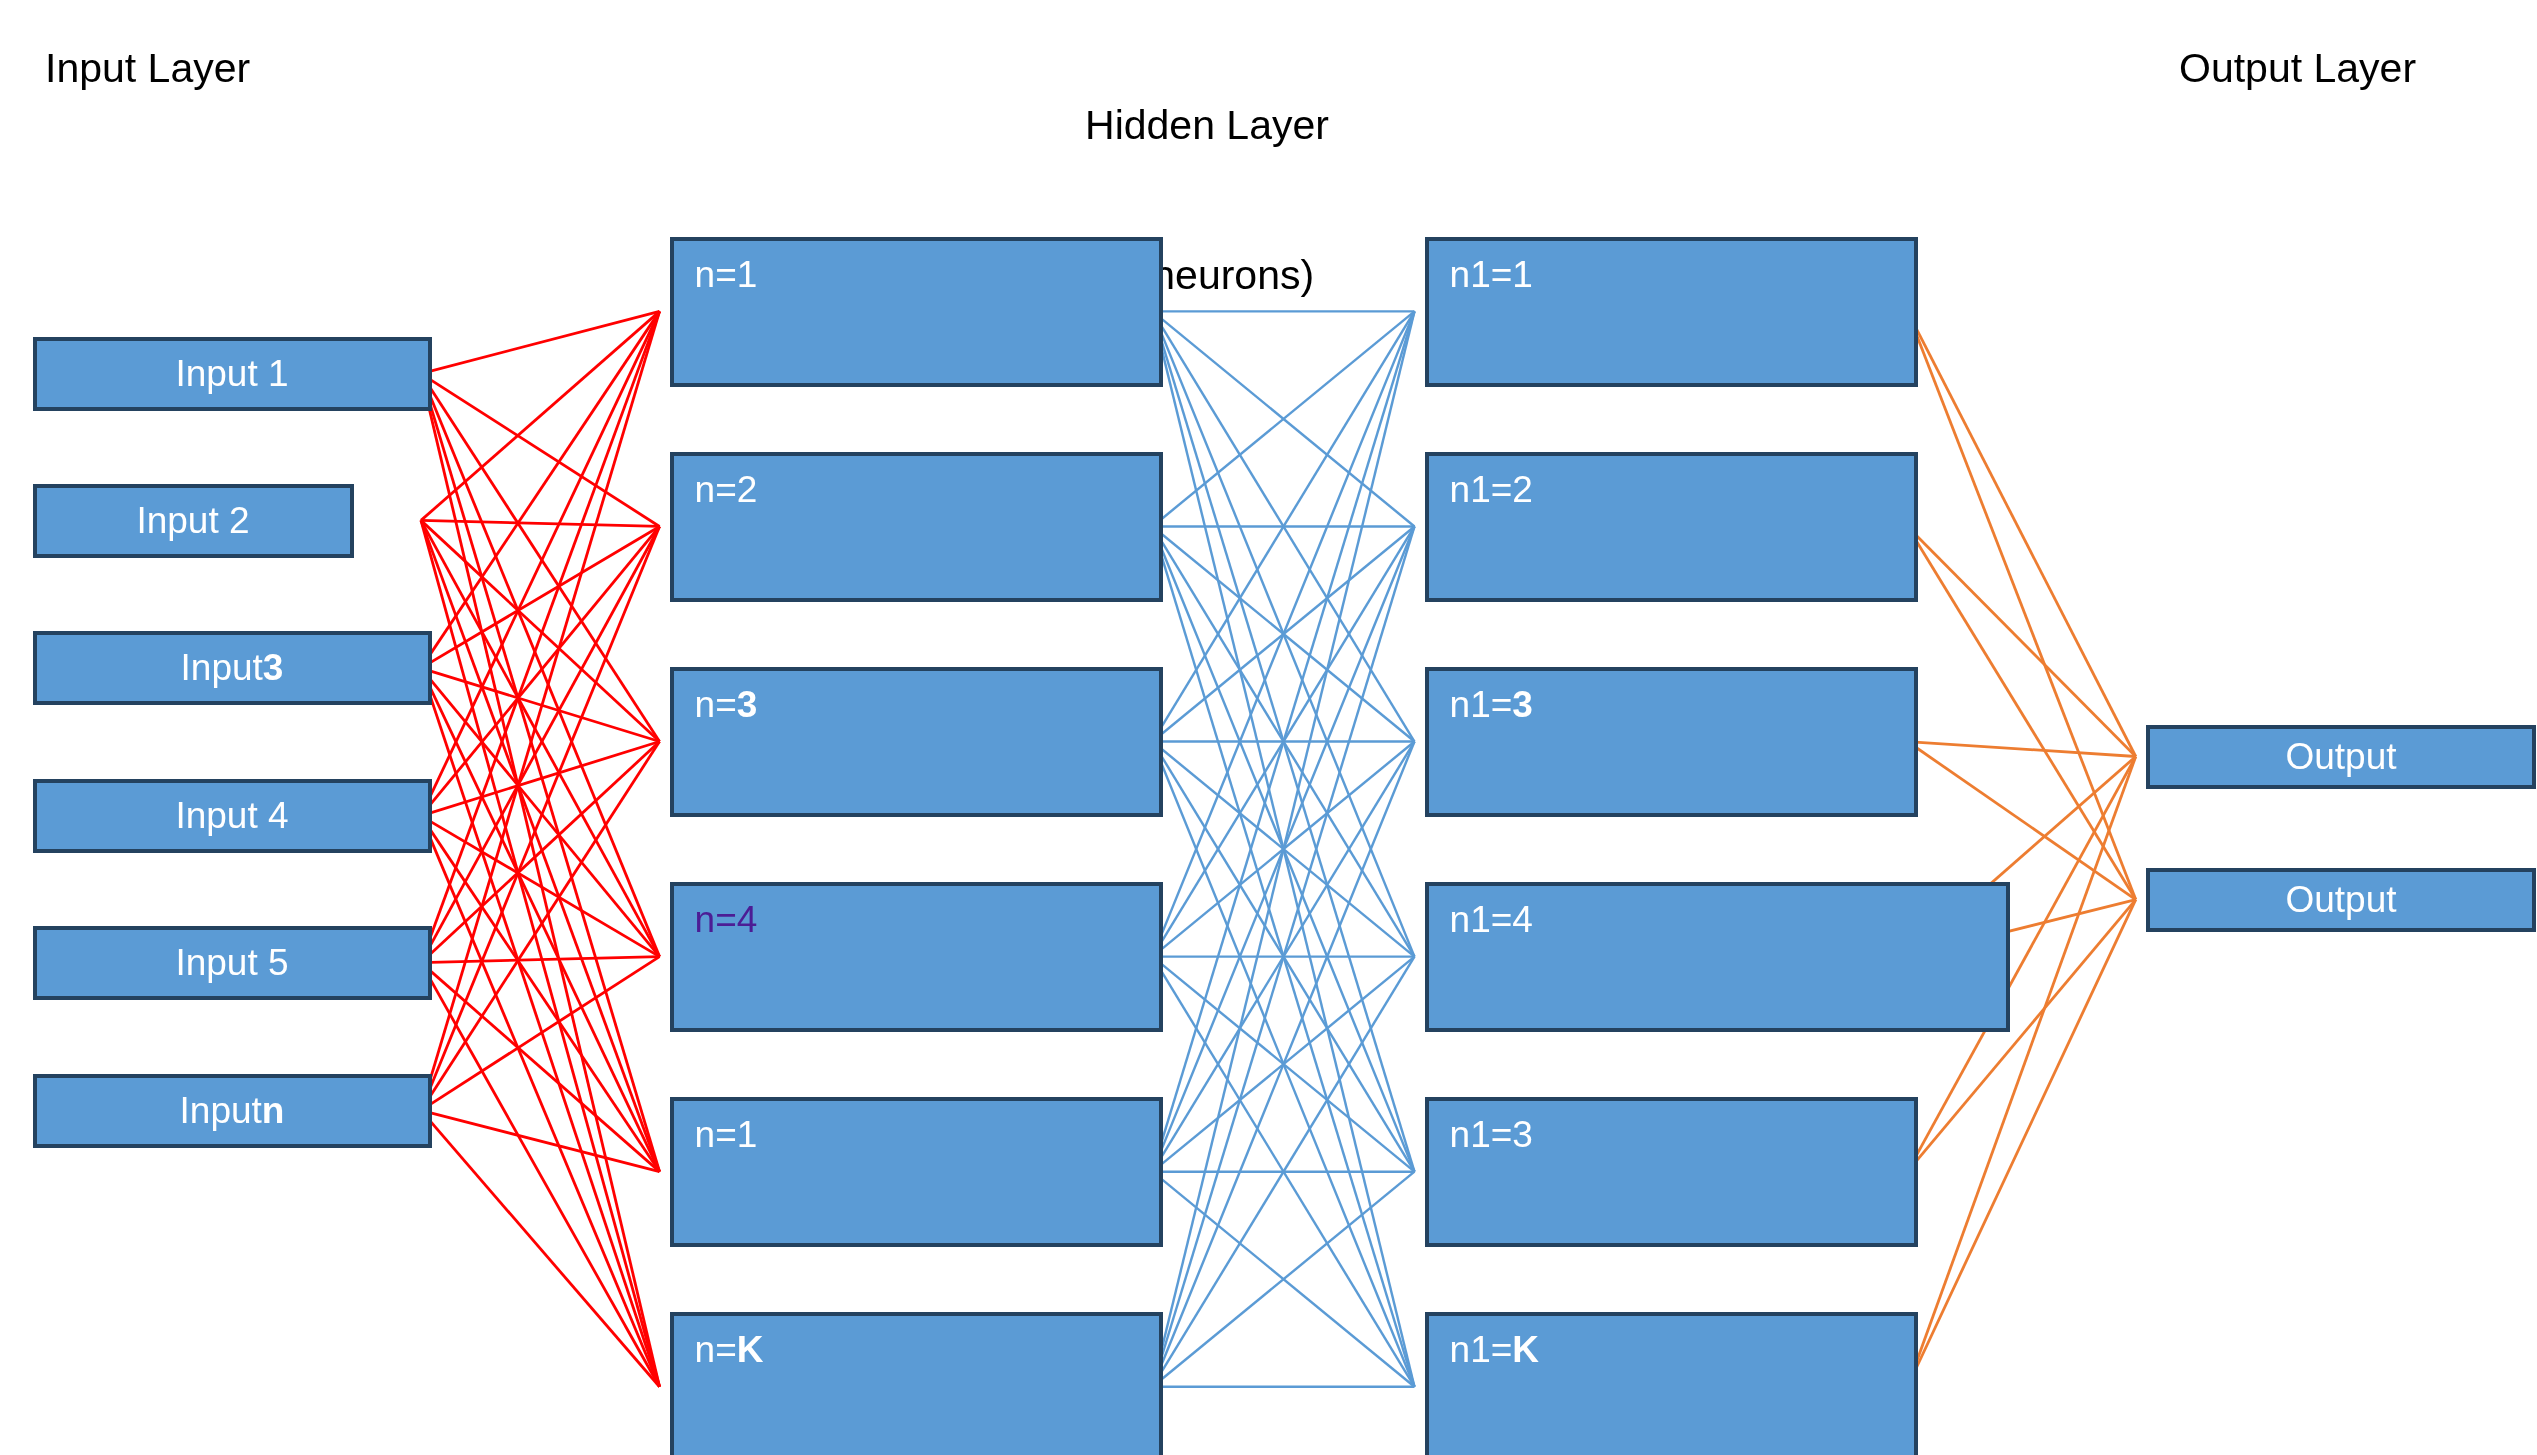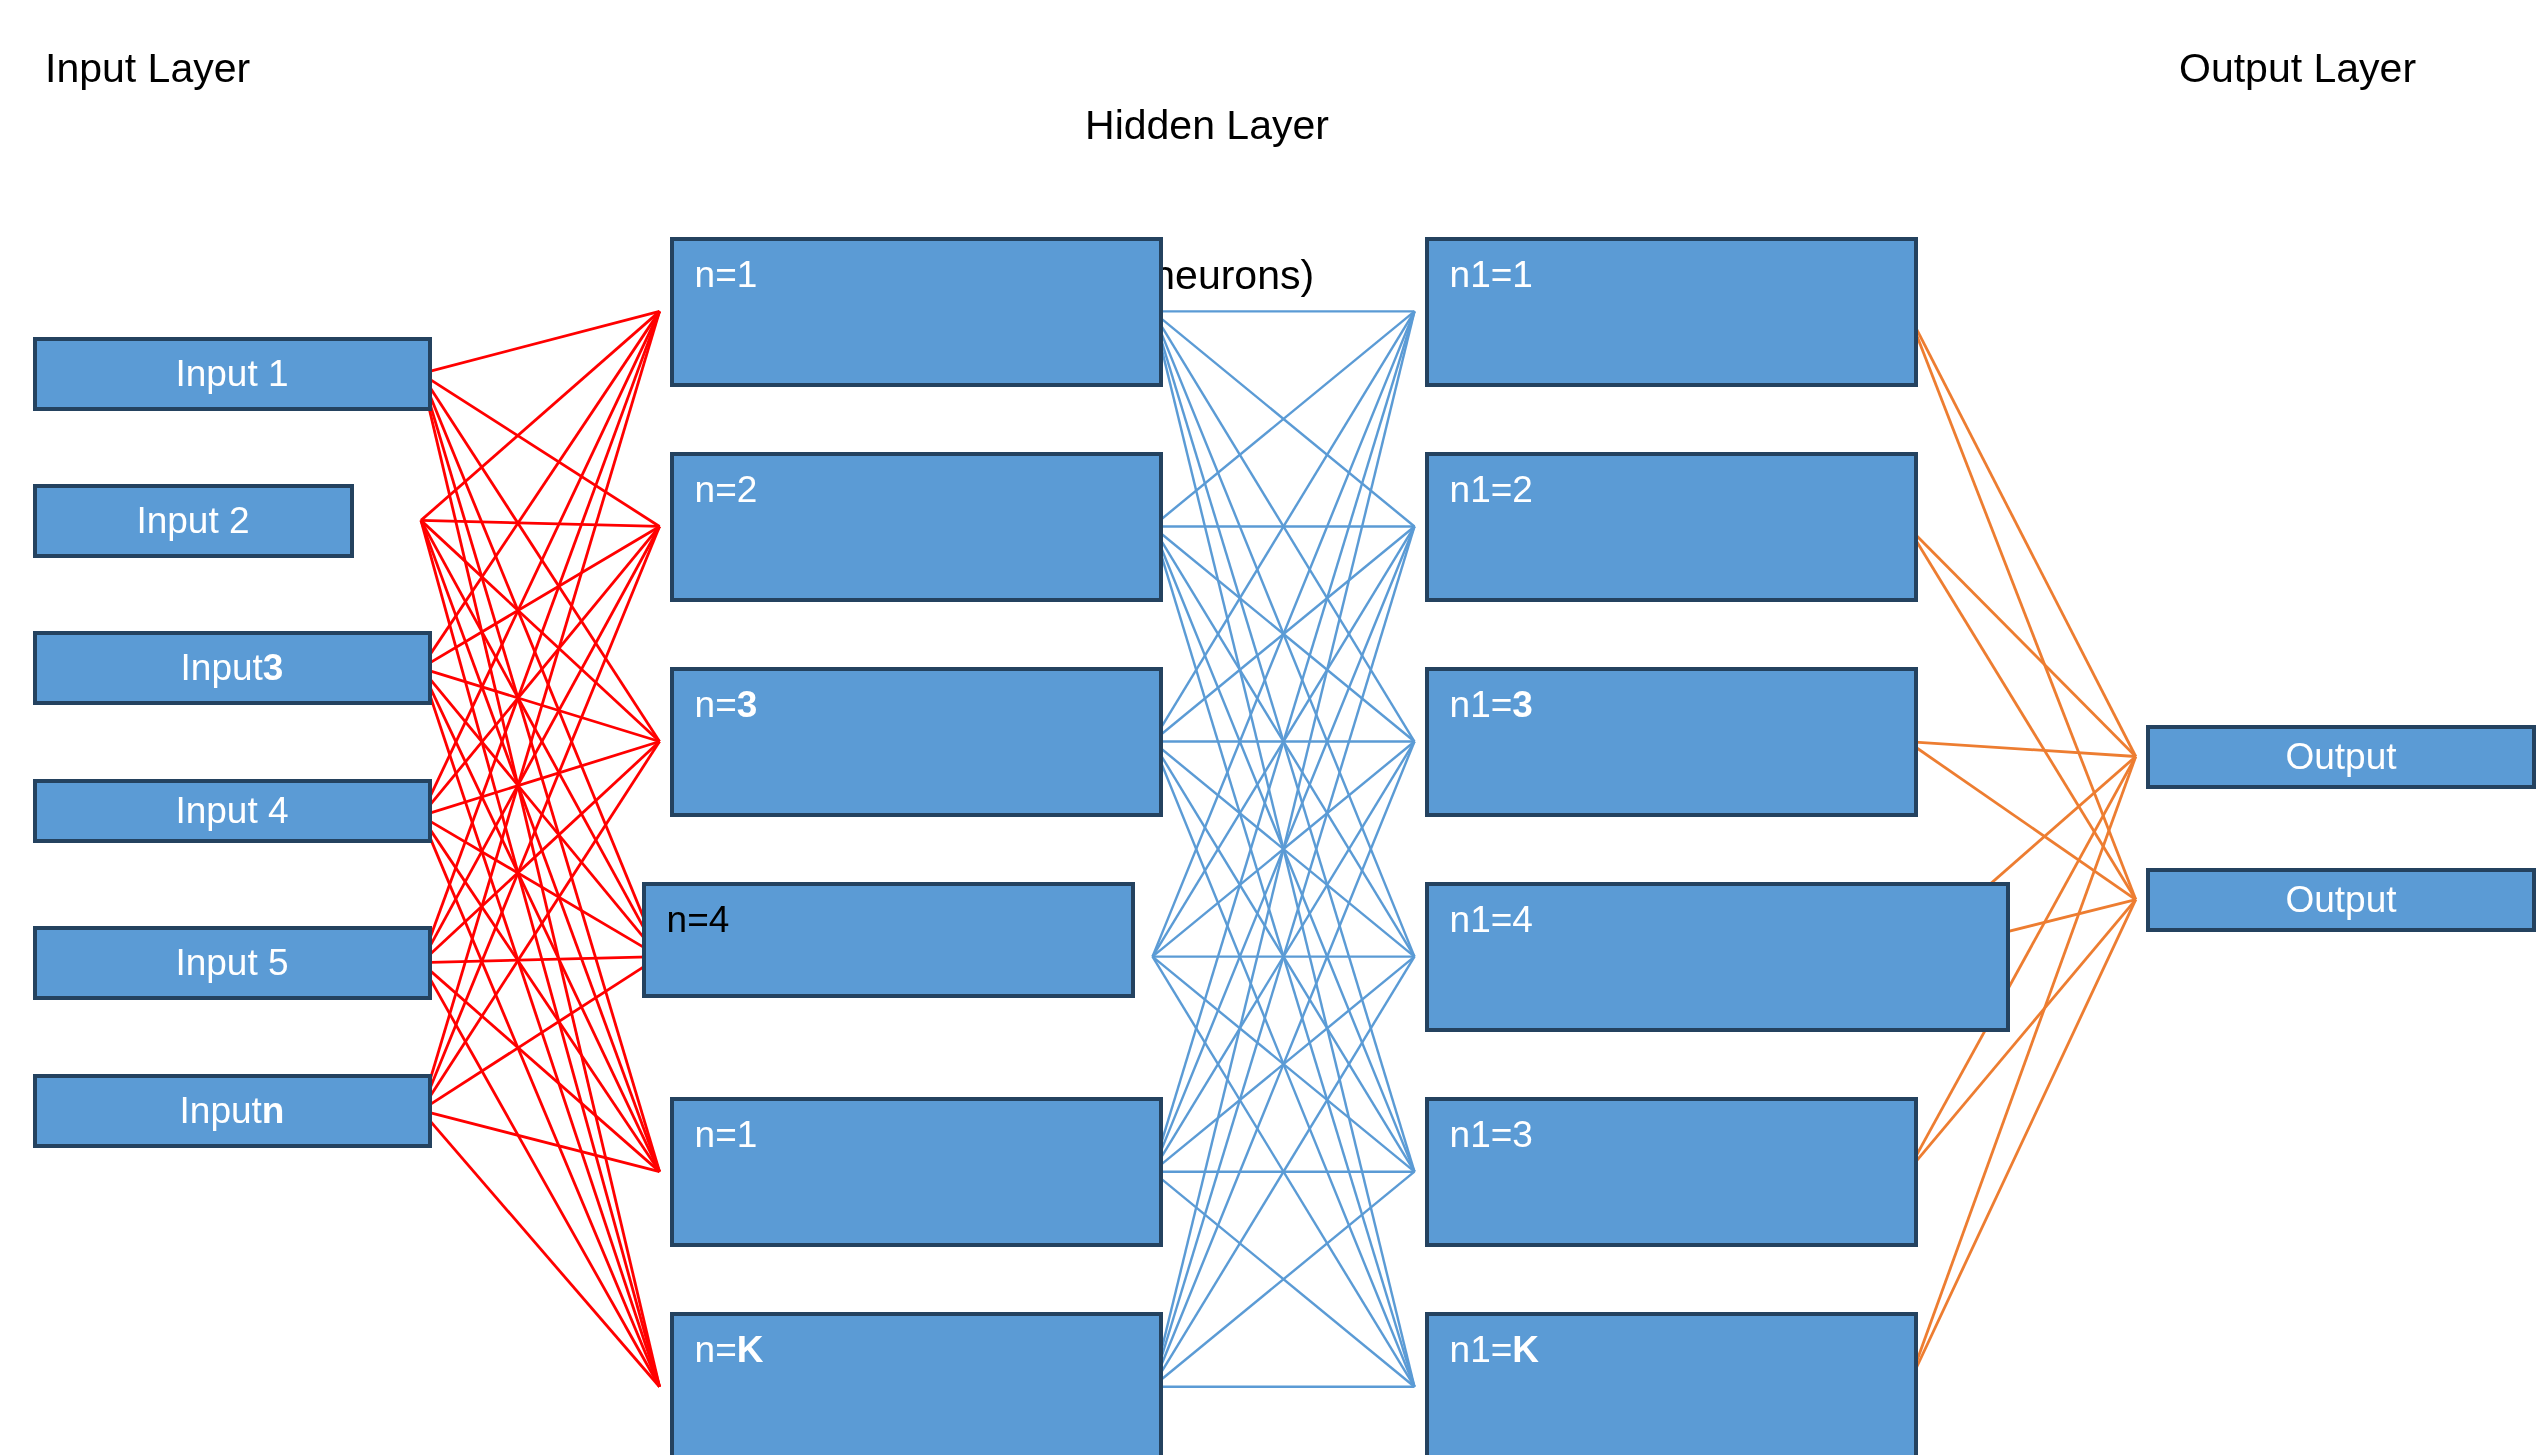--- a/index.html
+++ b/index.html
@@ -181,21 +181,21 @@
       <div class="node io" style="left: 21.5px; top: 337px; width: 399px; height: 74px; background: rgb(91, 155, 213); border-color: rgb(36, 66, 95); color: rgb(255, 255, 255);">
         <span>Input 1</span>
       </div>
       <div class="node io" style="left: 21.5px; top: 484px; width: 321px; height: 74px; background: rgb(91, 155, 213); border-color: rgb(36, 66, 95); color: rgb(255, 255, 255);">
         <span>Input 2</span>
       </div>
       <div class="node io" style="left: 21.5px; top: 631px; width: 399px; height: 74px; background: rgb(91, 155, 213); border-color: rgb(36, 66, 95); color: rgb(255, 255, 255);">
         <span>Input </span>
         <b>3</b>
       </div>
-      <div class="node io" style="left: 21.5px; top: 779px; width: 399px; height: 64px; background: rgb(91, 155, 213); border-color: rgb(36, 66, 95); color: rgb(255, 255, 255);">
+      <div class="node io" style="left: 21.5px; top: 779px; width: 399px; height: 74px; background: rgb(91, 155, 213); border-color: rgb(36, 66, 95); color: rgb(255, 255, 255);">
         <span>Input 4</span>
       </div>
       <div class="node io" style="left: 21.5px; top: 926px; width: 399px; height: 74px; background: rgb(91, 155, 213); border-color: rgb(36, 66, 95); color: rgb(255, 255, 255);">
         <span>Input 5</span>
       </div>
       <div class="node io" style="left: 21.5px; top: 1074px; width: 399px; height: 74px; background: rgb(91, 155, 213); border-color: rgb(36, 66, 95); color: rgb(255, 255, 255);">
         <span>Input </span>
         <b>n</b>
       </div>
     </div>
@@ -203,21 +203,21 @@
       <div class="node hidden" style="left: 659px; top: 237px; width: 493px; height: 150px; background: rgb(91, 155, 213); border-color: rgb(36, 66, 95); color: rgb(255, 255, 255);">
         <span>n=1</span>
       </div>
       <div class="node hidden" style="left: 659px; top: 452px; width: 493px; height: 150px; background: rgb(91, 155, 213); border-color: rgb(36, 66, 95); color: rgb(255, 255, 255);">
         <span>n=2</span>
       </div>
       <div class="node hidden" style="left: 659px; top: 667px; width: 493px; height: 150px; background: rgb(91, 155, 213); border-color: rgb(36, 66, 95); color: rgb(255, 255, 255);">
         <span>n=</span>
         <b>3</b>
       </div>
-      <div class="node hidden" style="left: 631px; top: 882px; width: 493px; height: 116px; background: rgb(91, 155, 213); border-color: rgb(36, 66, 95); color: #000000;">
+      <div class="node hidden" style="left: 659px; top: 882px; width: 493px; height: 150px; background: rgb(91, 155, 213); border-color: rgb(36, 66, 95); color: #4c1d95;">
         <span>n=4</span>
       </div>
       <div class="node hidden" style="left: 659px; top: 1097px; width: 493px; height: 150px; background: rgb(91, 155, 213); border-color: rgb(36, 66, 95); color: rgb(255, 255, 255);">
         <span>n=1</span>
       </div>
       <div class="node hidden" style="left: 659px; top: 1312px; width: 493px; height: 150px; background: rgb(91, 155, 213); border-color: rgb(36, 66, 95); color: rgb(255, 255, 255);">
         <span>n=</span>
         <b>K</b>
       </div>
     </div>

